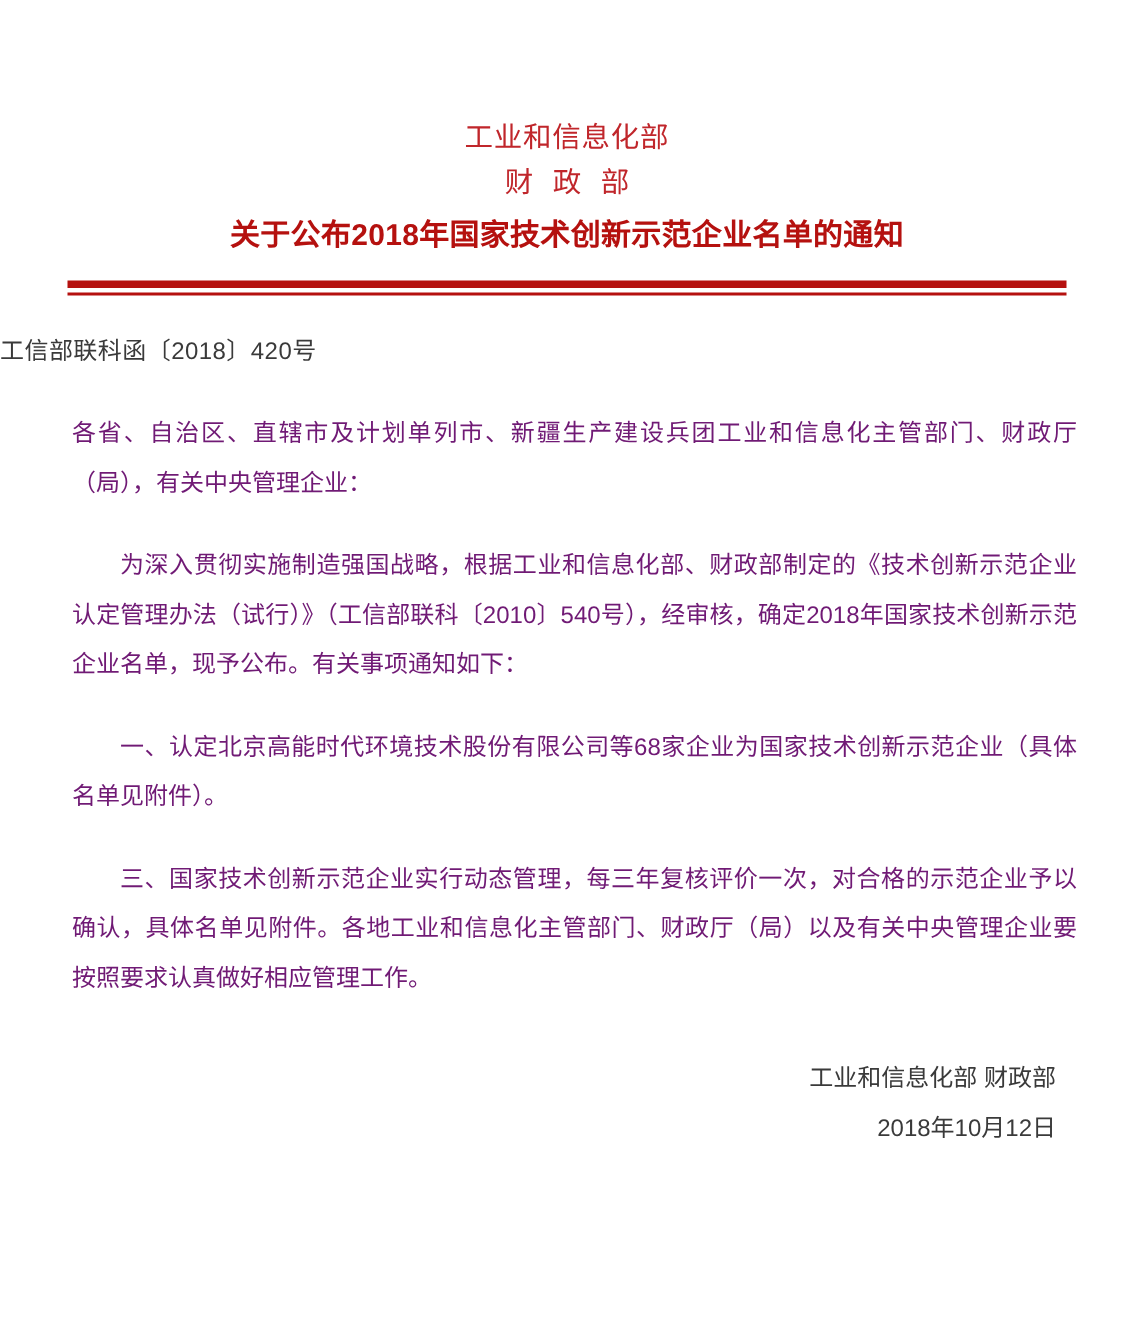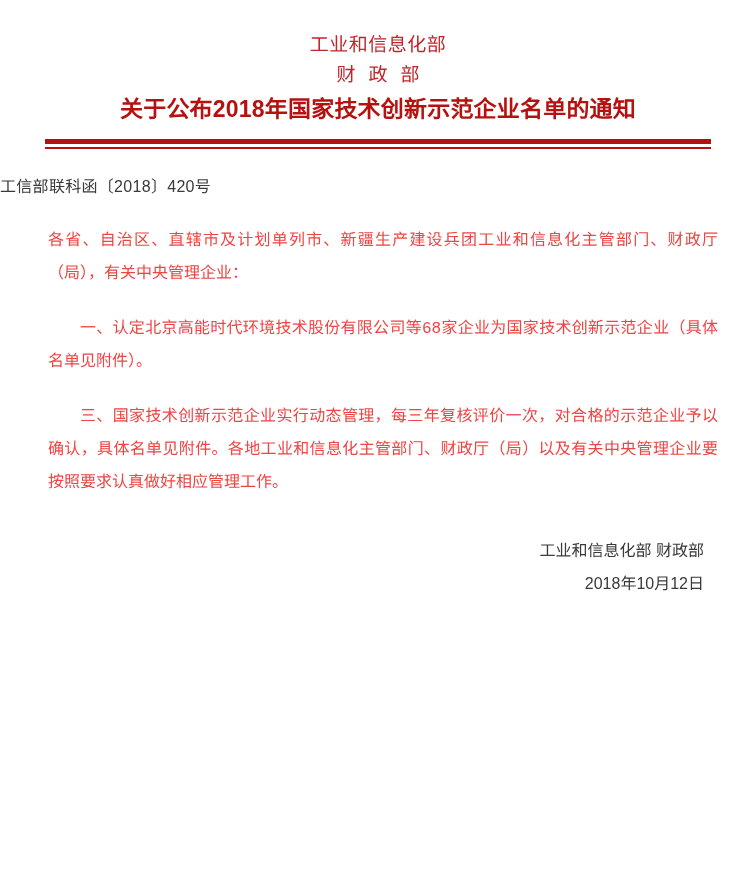--- a/index.html
+++ b/index.html
@@ -16,39 +16,40 @@
     background: #ffffff;
     box-sizing: border-box;
     overflow: hidden;
     font-family: "Liberation Sans", "DejaVu Sans", sans-serif;
   }
 
   
   .doc-header {
     padding-top: 30px;
     text-align: center;
+    margin-top: 48px;
   }
 
   .issuer-line {
     color: #c0262b;
     font-size: 19px;
     line-height: 30px;
     font-weight: 400;
     letter-spacing: 0.5px;
     white-space: nowrap;
   }
 
   .issuer-line.spaced {
     letter-spacing: 13px;
     text-indent: 13px;
   }
 
   .doc-title {
     color: #b5110f;
-    font-size: 23px;
+    font-size: 20px;
     line-height: 30px;
     font-weight: bold;
     letter-spacing: 0.2px;
     margin-top: 4px;
     white-space: nowrap;
   }
 
   
   .rule-wrap {
     margin: 15px 45px 0 45px;
@@ -71,26 +72,25 @@
     color: #3a3a3a;
     font-size: 16px;
     line-height: 24px;
     margin-top: 26px;
     letter-spacing: 0.3px;
   }
 
   
   .doc-body {
     margin: 0 38px 0 48px;
-    color: #ef4444;
+    color: #701a75;
     font-size: 16px;
     line-height: 33px;
     text-align: justify;
     text-justify: inter-ideograph;
-    font-family: Liberation Mono, monospace;
   }
 
   .para {
     margin: 0;
     padding: 0;
   }
 
   .para + .para {
     margin-top: 22px;
   }
@@ -137,20 +137,21 @@
     <div class="rule-gap"></div>
     <div class="rule-thin"></div>
   </div>
 
   <div class="doc-number">工信部联科函〔2018〕420号</div>
 
   <div class="doc-body">
 
     <p class="para addressee">各省、自治区、直辖市及计划单列市、新疆生产建设兵团工业和信息化主管部门、财政厅（局），有关中央管理企业：</p>
 
+    <p class="para indent">为深入贯彻实施制造强国战略，根据工业和信息化部、财政部制定的《技术创新示范企业认定管理办法（试行）》（工信部联科〔2010〕540号），经审核，确定2018年国家技术创新示范企业名单，现予公布。有关事项通知如下：</p>
 
     <p class="para indent">一、认定北京高能时代环境技术股份有限公司等68家企业为国家技术创新示范企业（具体名单见附件）。</p>
 
 
     <p class="para indent">三、国家技术创新示范企业实行动态管理，每三年复核评价一次，对合格的示范企业予以确认，具体名单见附件。各地工业和信息化主管部门、财政厅（局）以及有关中央管理企业要按照要求认真做好相应管理工作。</p>
 
 
   </div>
 
   <div class="signature">

